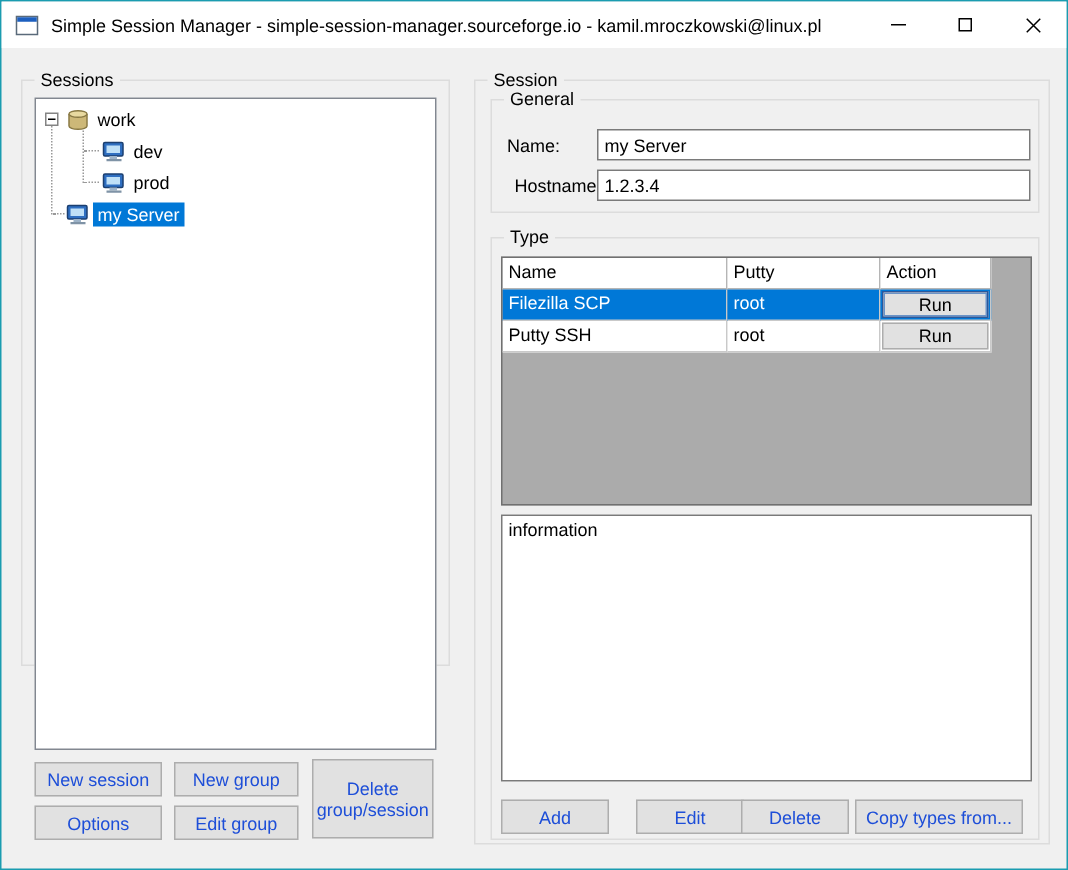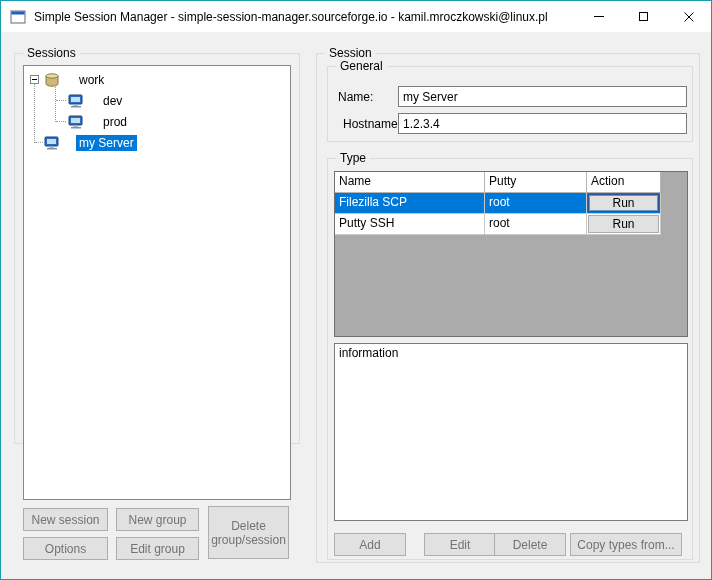--- a/index.html
+++ b/index.html
@@ -28,29 +28,29 @@
   .type-gb     { left:10px; top:104px; width:366px; height:402px; }
 
   
   .tree { position:absolute; left:8px; top:11px; width:268px; height:435px;
           background:#fff; border:1px solid #828790; }
   .trow { position:absolute; left:0; right:0; height:21px; display:flex; align-items:center; }
   .expander { position:relative; width:9px; height:9px; border:1px solid #848484;
               background:#fff; flex:none; }
   .expander .minus { position:absolute; left:1px; top:3px; width:5px; height:1px; background:#000; }
   .node-icon { width:16px; height:16px; flex:none; }
-  .node-label { margin-left:16px; padding:1px 3px; white-space:nowrap; }
+  .node-label { margin-left:2px; padding:1px 3px; white-space:nowrap; }
   .node-label.selected { background:#0078d7; color:#fff; }
   .dot-v { position:absolute; width:0; border-left:1px dotted #999; }
   .dot-h { position:absolute; height:0; border-top:1px dotted #999; }
 
   
   .btn { position:absolute; display:flex; align-items:center; justify-content:center;
          text-align:center; background:#e1e1e1; border:1px solid #adadad;
-         font-family:"Liberation Sans", sans-serif; font-size:12px; color:#737373;
+         font-family:"Liberation Sans", sans-serif; font-size:12px; color:#1d4ed8;
          line-height:14px; padding:0 2px; }
   .btn-new-session { left:8px;   top:454px; width:85px; height:23px; }
   .btn-new-group   { left:101px; top:454px; width:83px; height:23px; }
   .btn-delete-gs   { left:193px; top:452px; width:81px; height:53px; }
   .btn-options     { left:8px;   top:483px; width:85px; height:23px; }
   .btn-edit-group  { left:101px; top:483px; width:83px; height:23px; }
   .btn-add    { left:6px;   top:374px; width:72px;  height:23px; }
   .btn-edit   { left:96px;  top:374px; width:72px;  height:23px; }
   .btn-delete { left:166px; top:374px; width:72px;  height:23px; }
   .btn-copy   { left:242px; top:374px; width:112px; height:23px; }

